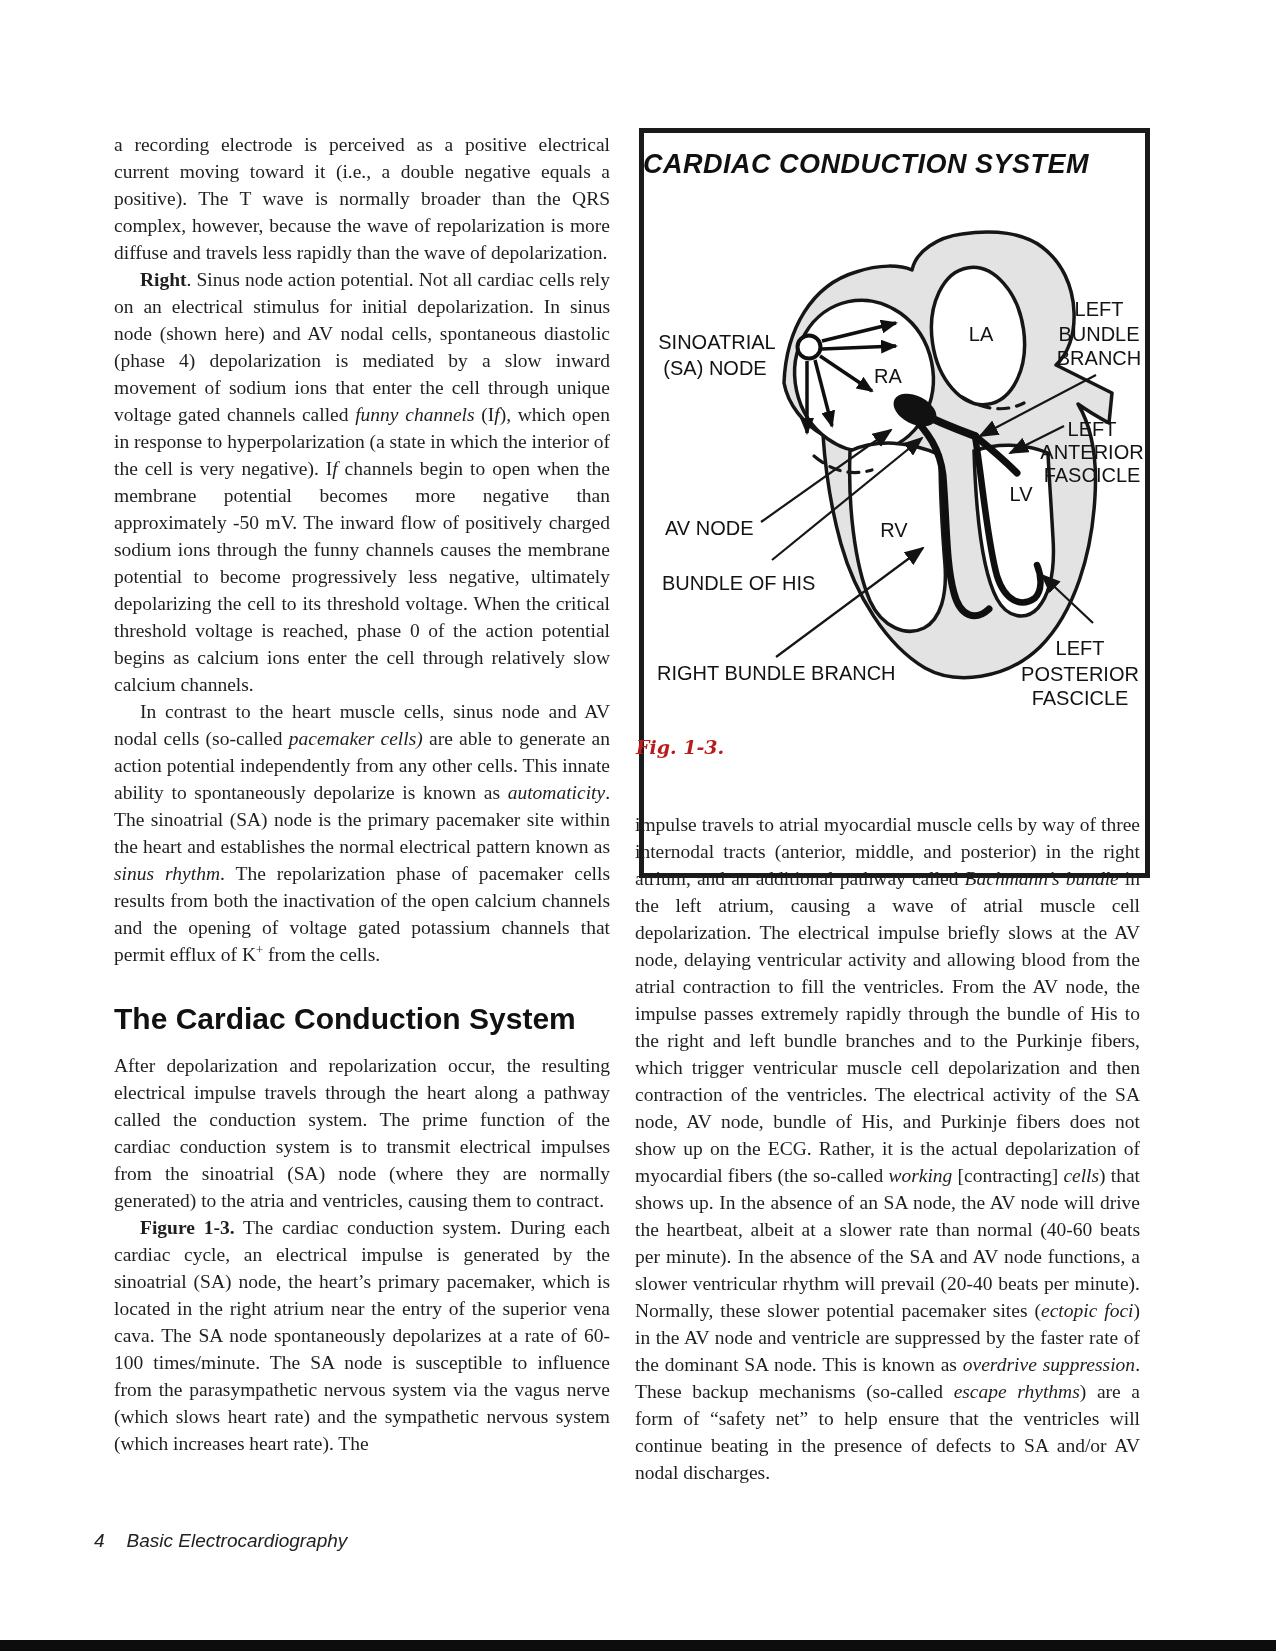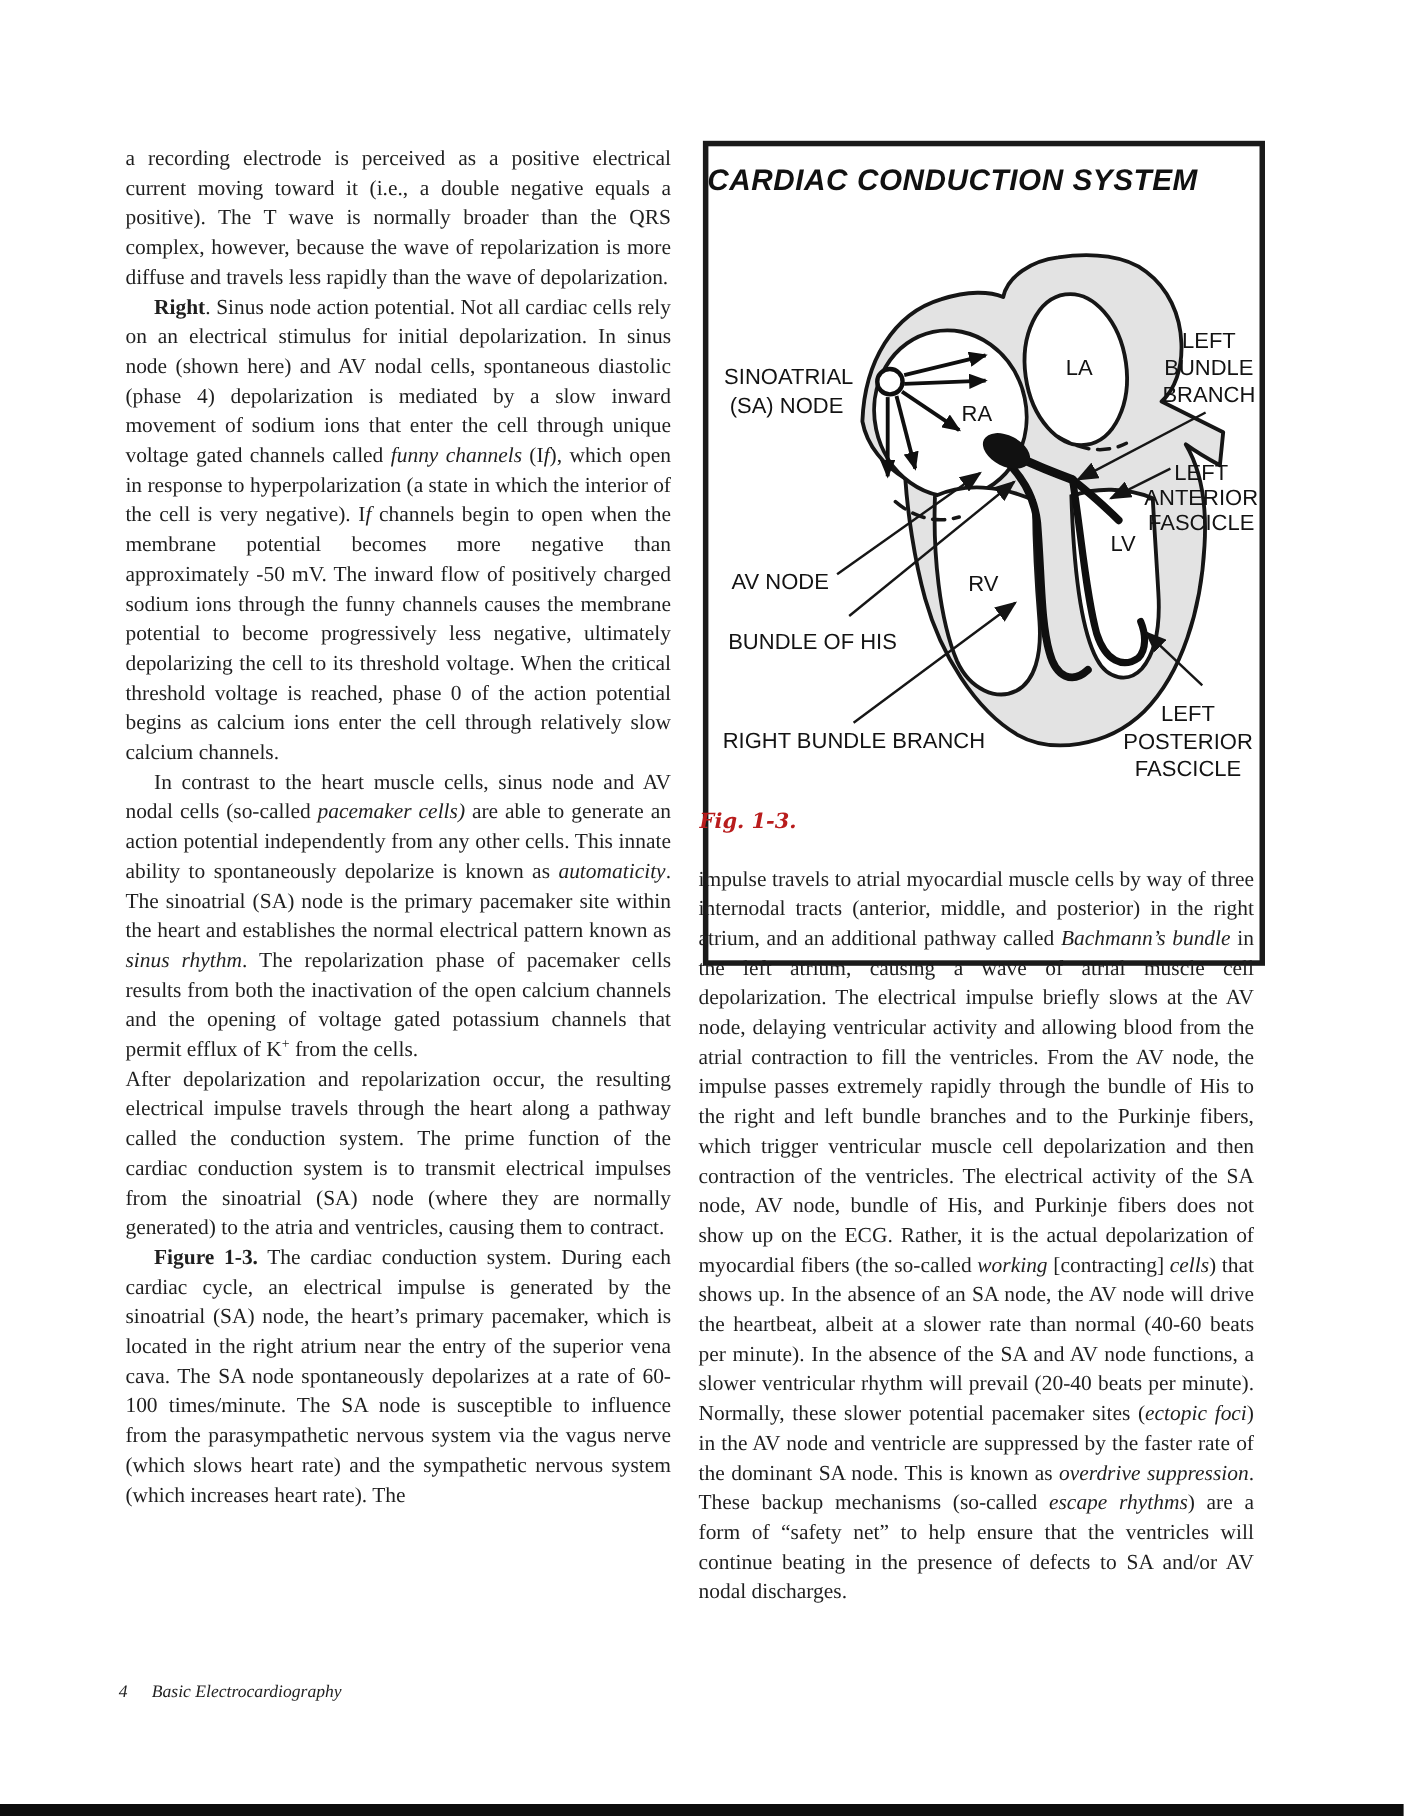--- a/index.html
+++ b/index.html
@@ -5,29 +5,29 @@
   html,body{margin:0;padding:0;}
   body{width:1276px;height:1651px;position:relative;background:#ffffff;overflow:hidden;}
   .page{position:absolute;inset:0;background:#ffffff;}
   .col{position:absolute;font-family:"Liberation Serif","DejaVu Serif",serif;
        font-size:19.5px;line-height:27px;color:#1f1f1f;text-align:justify;}
   .col p{margin:0;padding:0;}
   .col p.ind{text-indent:26px;}
   h2.sect{font-family:"Liberation Sans","DejaVu Sans",sans-serif;font-weight:bold;
        font-size:30px;color:#111;margin:34px 0 16px 0;line-height:34px;text-align:left;}
   .left-col{left:114px;top:115px;width:496px;margin-top:16px;}
-  .right-col{left:635px;top:786px;width:505px;}
+  .right-col{left:635px;top:811px;width:505px;}
   .figure-box{position:absolute;left:639px;top:128px;width:511px;height:750px;
        border:5px solid #1a1a1a;box-sizing:border-box;background:#fff;}
   .fig-caption{position:absolute;left:636px;top:736px;
        font-family:"DejaVu Serif","Liberation Serif",serif;
        font-style:italic;font-weight:bold;font-size:19px;color:#b91c1c;}
-  .footer{position:absolute;left:108px;top:1530px;
-       font-family:Liberation Serif, serif;font-style:italic;
-       font-size:16px;color:#222;}
+  .footer{position:absolute;left:94px;top:1530px;
+       font-family:Liberation Sans, sans-serif;font-style:italic;
+       font-size:19px;color:#222;}
   .footer .num{margin-right:22px;}
   .scan-bar{position:absolute;left:0;bottom:0;width:1276px;height:11px;background:#0d0d0d;}
   
   .wall{fill:#e3e3e3;stroke:#161616;stroke-width:3.5;stroke-linejoin:round;}
   .chamber{fill:#ffffff;stroke:#161616;stroke-width:3.5;}
   .valve{fill:none;stroke:#161616;stroke-width:3.2;stroke-dasharray:11 8;stroke-linecap:round;}
   .cond{fill:none;stroke:#0f0f0f;stroke-linecap:round;}
   .sa-arrow{fill:none;stroke:#0f0f0f;stroke-width:3.5;}
   .leader{fill:none;stroke:#161616;stroke-width:2.2;}
   .fig-label{font-family:"Liberation Sans","DejaVu Sans",sans-serif;font-size:20px;fill:#131313;}
@@ -37,20 +37,21 @@
 </style>
 </head>
 <body>
 
 <div class="page">
 
   <div class="col left-col">
     <p><span>a recording electrode is perceived as a positive electrical current moving toward it (i.e., a double negative equals a positive). The T wave is normally broader than the QRS complex, however, because the wave of repolarization is more diffuse and travels less rapidly than the wave of depolarization.</span></p>
     <p class="ind"><span style="font-weight: bold;">Right</span><span>. Sinus node action potential. Not all cardiac cells rely on an electrical stimulus for initial depolarization. In sinus node (shown here) and AV nodal cells, spontaneous diastolic (phase 4) depolarization is mediated by a slow inward movement of sodium ions that enter the cell through unique voltage gated channels called </span><span style="font-style: italic;">funny channels</span><span> (I</span><span style="font-style: italic;">f</span><span>), which open in response to hyperpolarization (a state in which the interior of the cell is very negative). I</span><span style="font-style: italic;">f</span><span> channels begin to open when the membrane potential becomes more negative than approximately -50 mV. The inward flow of positively charged sodium ions through the funny channels causes the membrane potential to become progressively less negative, ultimately depolarizing the cell to its threshold voltage. When the critical threshold voltage is reached, phase 0 of the action potential begins as calcium ions enter the cell through relatively slow calcium channels.</span></p>
     <p class="ind"><span>In contrast to the heart muscle cells, sinus node and AV nodal cells (so-called </span><span style="font-style: italic;">pacemaker cells)</span><span> are able to generate an action potential independently from any other cells. This innate ability to spontaneously depolarize is known as </span><span style="font-style: italic;">automaticity</span><span>. The sinoatrial (SA) node is the primary pacemaker site within the heart and establishes the normal electrical pattern known as </span><span style="font-style: italic;">sinus rhythm</span><span>. The repolarization phase of pacemaker cells results from both the inactivation of the open calcium channels and the opening of voltage gated potassium channels that permit efflux of K</span><span style="vertical-align: super; font-size: 0.65em; line-height: 0;">+</span><span> from the cells.</span></p>
+    <h2 class="sect">The Cardiac Conduction System</h2>
     <p><span>After depolarization and repolarization occur, the resulting electrical impulse travels through the heart along a pathway called the conduction system. The prime function of the cardiac conduction system is to transmit electrical impulses from the sinoatrial (SA) node (where they are normally generated) to the atria and ventricles, causing them to contract.</span></p>
     <p class="ind"><span style="font-weight: bold;">Figure 1-3.</span><span> The cardiac conduction system. During each cardiac cycle, an electrical impulse is generated by the sinoatrial (SA) node, the heart’s primary pacemaker, which is located in the right atrium near the entry of the superior vena cava. The SA node spontaneously depolarizes at a rate of 60-100 times/minute. The SA node is susceptible to influence from the parasympathetic nervous system via the vagus nerve (which slows heart rate) and the sympathetic nervous system (which increases heart rate). The</span></p>
   </div>
 
   <div class="figure-box">
     <svg width="501" height="587" viewBox="0 0 501 587">
       <defs>
         <marker id="ahL" markerUnits="userSpaceOnUse" markerWidth="20" markerHeight="16" refX="18" refY="8" orient="auto">
             <polygon points="0,0 20,8 0,16" fill="#131313"></polygon>
           </marker>

